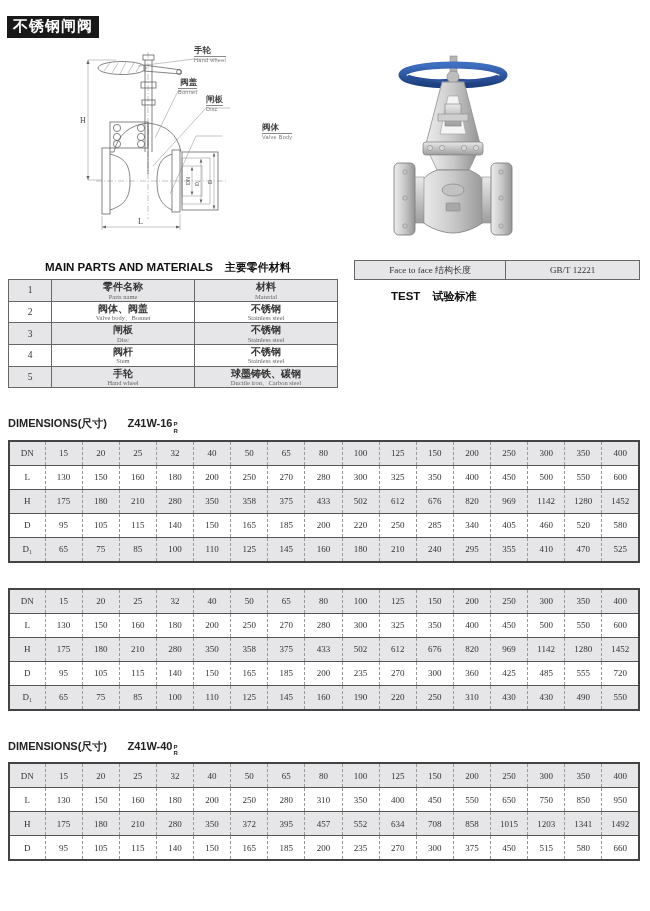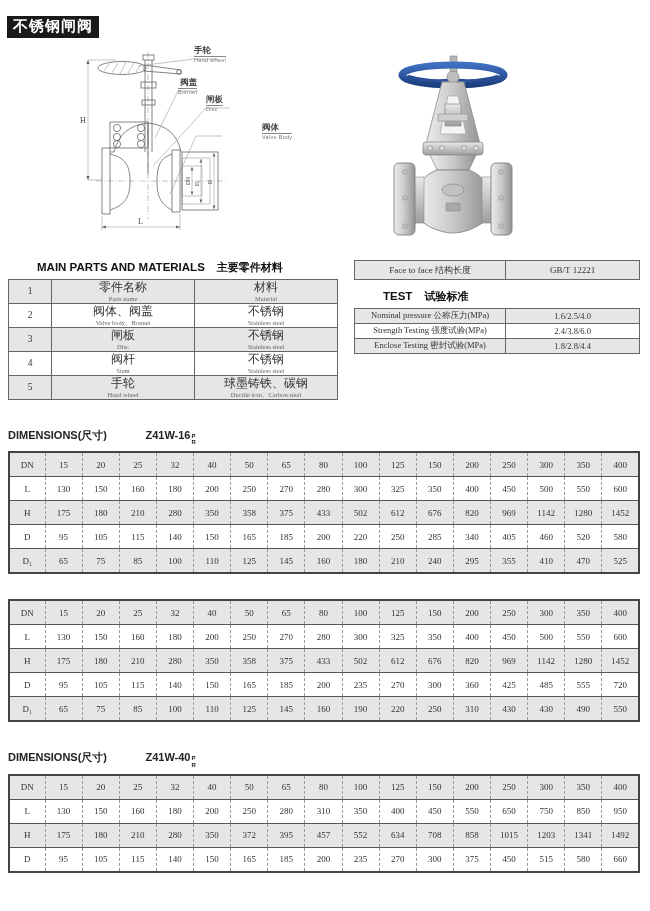--- a/index.html
+++ b/index.html
@@ -15,52 +15,52 @@
   .figures{position:relative;height:208px;margin-top:6px;}
   .drawing-wrap{position:absolute;left:58px;top:0;width:262px;height:205px;}
   .drawing-wrap svg{width:100%;height:100%;}
   .photo-wrap{position:absolute;left:368px;top:4px;width:172px;height:188px;}
   .photo-wrap svg{width:100%;height:100%;}
   .dlabel{position:absolute;text-align:left;line-height:1;}
   .dlabel .cn{display:block;font-size:8.5px;color:#444;border-bottom:.5px solid #888;padding-bottom:1px;font-weight:bold;}
   .dlabel .en{display:block;font-size:5.5px;color:#777;margin-top:1px;letter-spacing:.3px;}
 
   
-  .sec-head{font-size:11.5px;font-weight:800;color:#111;margin:0 0 4px 4px;padding-left:25px;}
+  .sec-head{font-size:11.5px;font-weight:800;color:#111;margin:0 0 4px 12px;padding-left:25px;}
   .sec-head .cn{font-size:11px;margin-left:12px;font-weight:bold;}
 
   
   table{border-collapse:collapse;table-layout:fixed;font-family:"Liberation Serif",serif;}
   td{text-align:center;vertical-align:middle;color:#333;}
   tr.shaded td{background:#e6e6e9;}
 
   
   .solid-table{border:1.5px solid #444;}
   .solid-table td{border:1px solid #666;}
   .parts-table{width:330px;}
   .parts-table td{padding:1px 2px;height:17px;}
   .parts-table .c-no{width:38px;font-size:9.5px;}
-  .parts-table .cn{font-size:12px;font-weight:normal;color:#333;line-height:1.15;}
+  .parts-table .cn{font-size:10px;font-weight:bold;color:#333;line-height:1.15;}
   .parts-table .en{font-size:6.5px;color:#666;line-height:1.1;}
   .kv-table{width:286px;}
   .kv-table td{font-size:9px;}
   .app-table td{height:16px;}
   .test-table td{height:12px;font-size:8.5px;}
   .kv-table td:first-child{width:52%;}
 
   .cols{display:flex;margin-top:8px;}
   .col-left{margin-left:8px;width:332px;}
   .col-right{margin-left:14px;width:288px;}
   .test-head{margin-top:9px;}
 
   
   .dim-block{margin-left:8px;margin-top:25px;}
   .dim-head{margin-bottom:6px;}
   .dim-title{font-size:11px;font-weight:800;}
-  .dim-model{font-size:11px;font-weight:800;margin-left:34px;}
+  .dim-model{font-size:11px;font-weight:800;margin-left:16px;}
   .pr{display:inline-flex;flex-direction:column;font-size:6px;line-height:1.05;vertical-align:1px;font-weight:800;margin-left:1px;}
   .dim-table{width:632px;border:2px solid #444;}
   .dim-table td{border-left:1px dashed #999;border-top:1px solid #555;font-size:9px;padding:6.5px 0;}
   .dim-table tr td:first-child{border-left:none;}
   .dim-table tr:first-child td{border-top:none;}
 
   
   .line{stroke:#666;fill:none;stroke-width:.8;}
   .thin{stroke:#888;fill:none;stroke-width:.5;}
   .dimtext{font-family:"Liberation Serif",serif;font-size:8px;fill:#444;}
@@ -298,36 +298,20 @@
         <tbody>
             <tr class="shaded">
               <td>Face to face 结构长度</td>
               <td>GB/T 12221</td>
             </tr>
           </tbody>
       </table>
       <div class="sec-head test-head">
         <span>TEST</span><span class="cn">试验标准</span>
       </div>
-      <table class="solid-table kv-table test-table">
-        <tbody>
-            <tr class="shaded">
-              <td>Nominal pressure 公称压力(MPa)</td>
-              <td>1.6/2.5/4.0</td>
-            </tr>
-            <tr>
-              <td>Strength Testing 强度试验(MPa)</td>
-              <td>2.4/3.8/6.0</td>
-            </tr>
-            <tr class="shaded">
-              <td>Enclose Testing 密封试验(MPa)</td>
-              <td>1.8/2.8/4.4</td>
-            </tr>
-          </tbody>
-      </table>
     </div>
   </div>
 
   
   <section class="dim-block">
     <div class="dim-head">
       <span class="dim-title">DIMENSIONS(尺寸)</span>
       <span class="dim-model"><span>Z41W-16</span><span class="pr">
             <span>P</span>
             <span>R</span>

